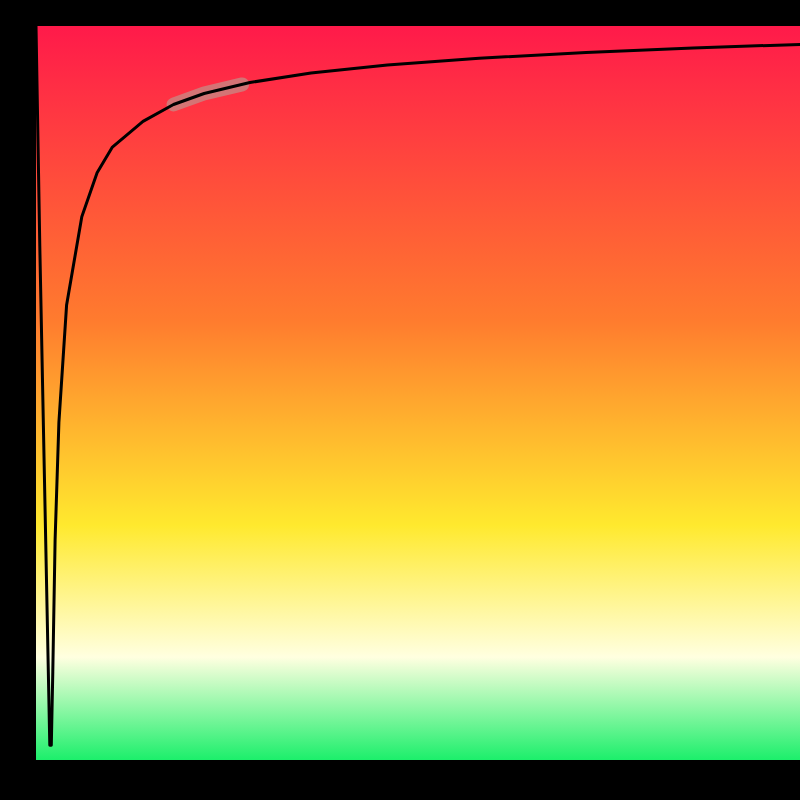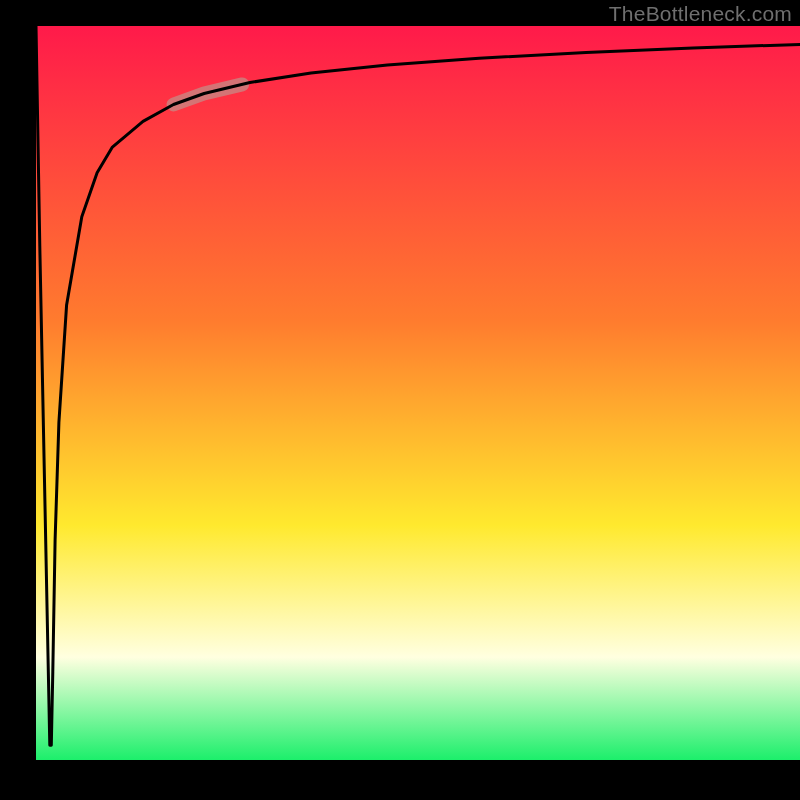--- a/index.html
+++ b/index.html
@@ -70,14 +70,13 @@
 
     <rect x="0" y="0" width="36" height="800" fill="#000"></rect>
     <rect x="0" y="760" width="800" height="40" fill="#000"></rect>
     <rect x="0" y="0" width="800" height="26" fill="#000"></rect>
 
     <path id="highlight-path" class="highlight" d="M173.5 104.5 L173.5 104.5 L204.1 93.5 L242.3 84.4" style="stroke: rgb(197, 139, 133);"></path>
 
     <path id="curve-path" class="curve" d="M36.0 26.0 L39.8 246.2 L49.8 745.3 L51.3 745.3 L52.8 671.9 L55.1 539.8 L58.9 422.4 L66.6 304.9 L81.8 216.8 L97.1 172.8 L112.4 147.1 L143.0 121.4 L173.5 104.5 L204.1 93.5 L249.9 82.5 L311.0 73.0 L387.4 64.9 L479.1 58.3 L586.1 52.4 L693.0 48.0 L800.0 44.4" style="stroke: rgb(0, 0, 0);"></path>
   </svg>
 
-  <div class="attribution">TheBottleneck.com</div>
 </div>
 
 </body></html>

